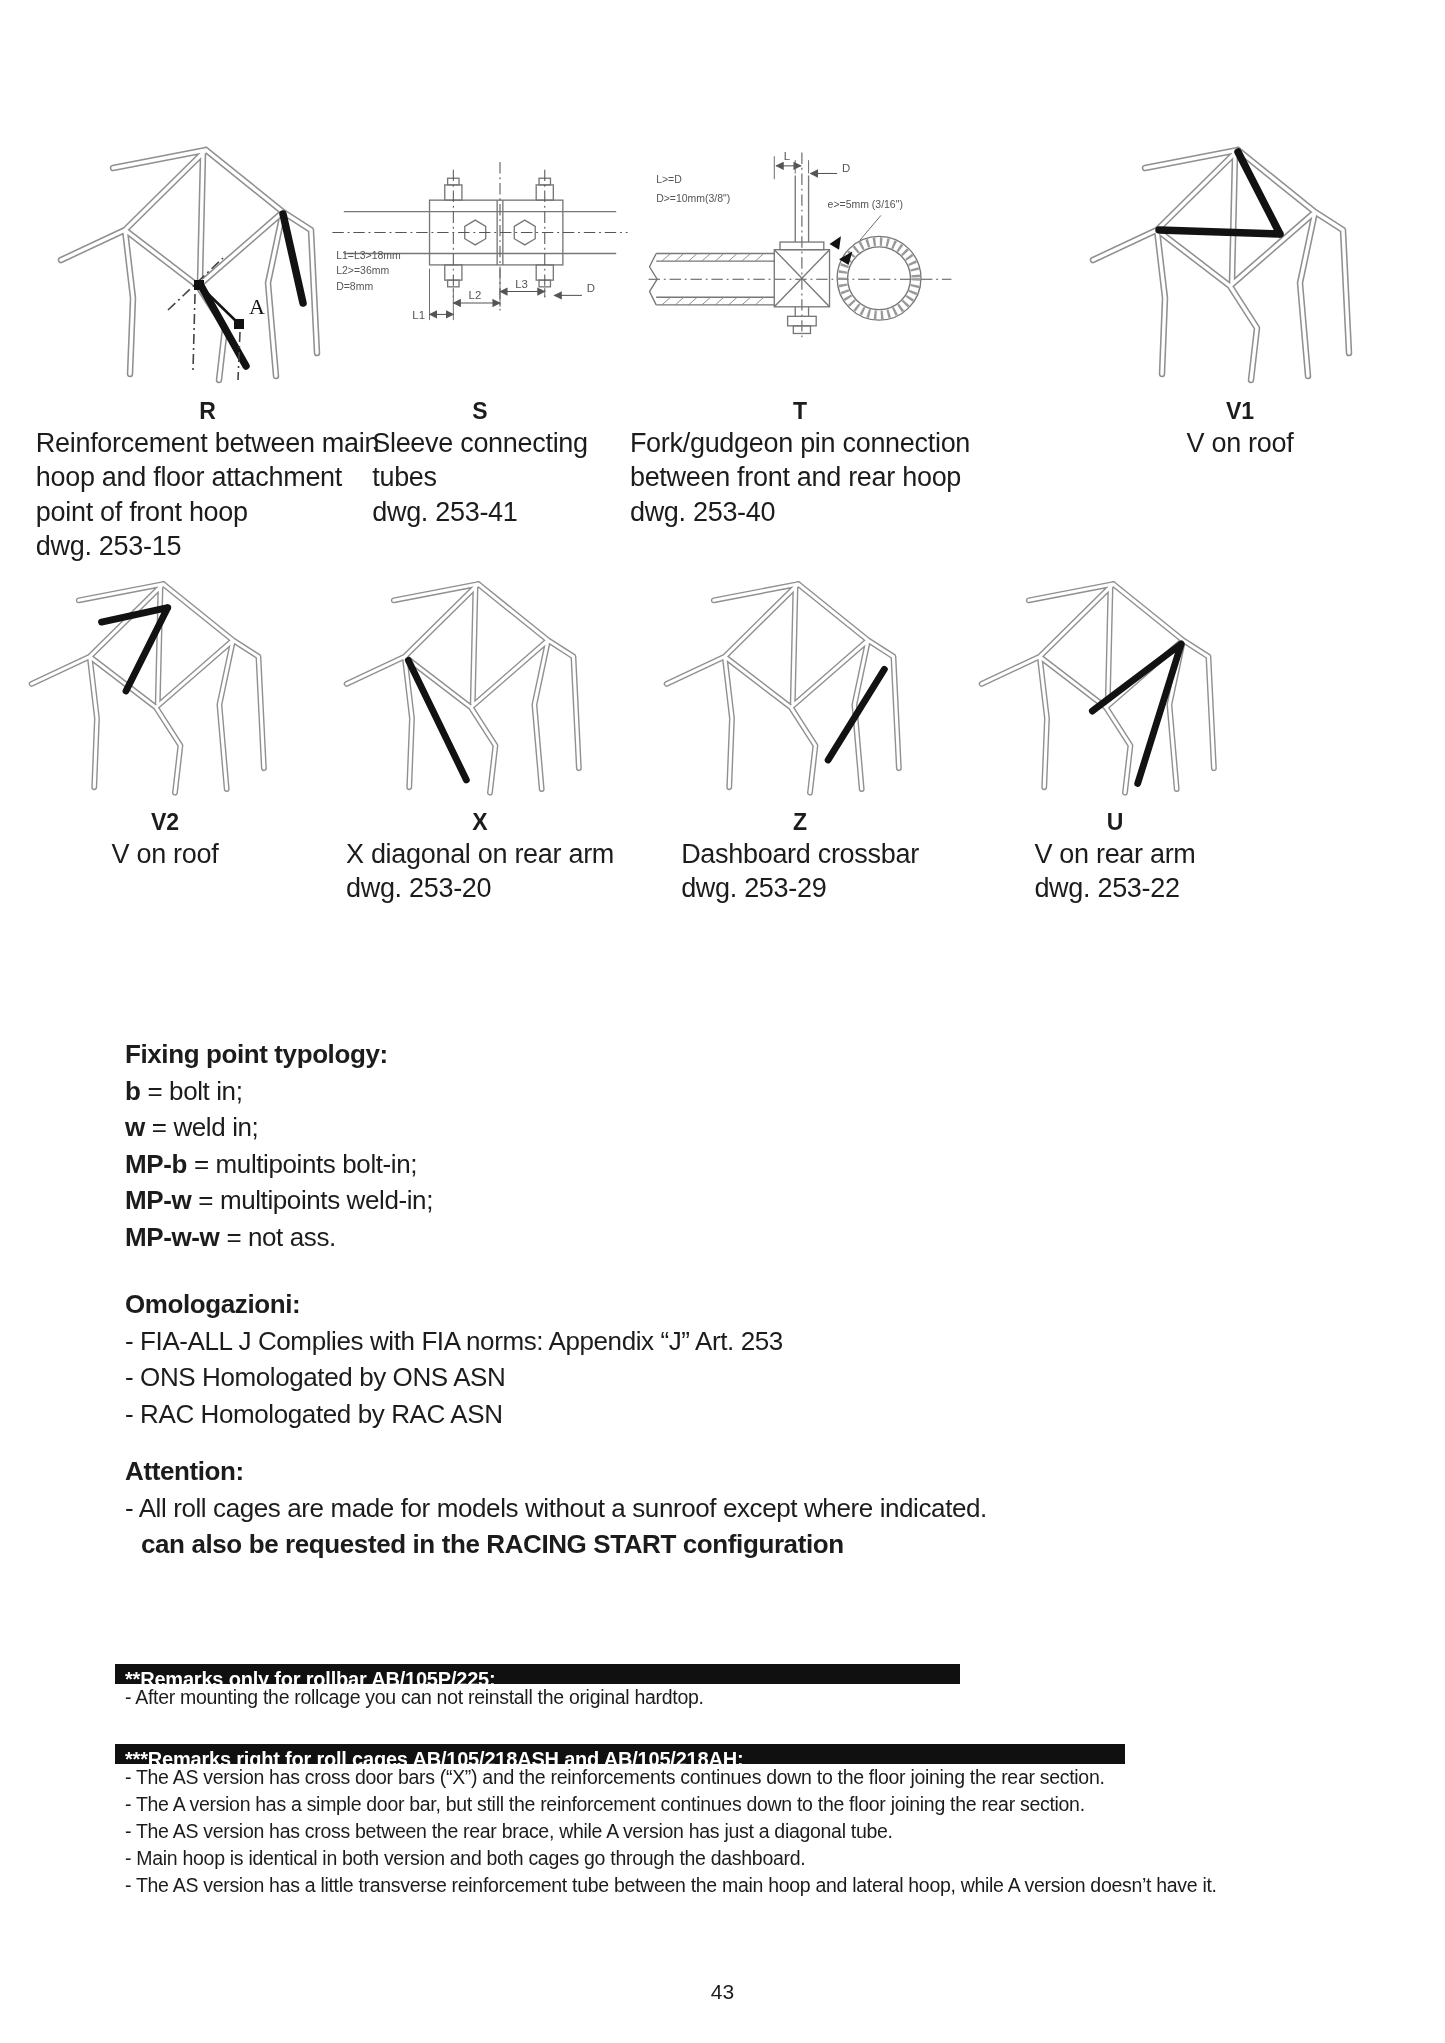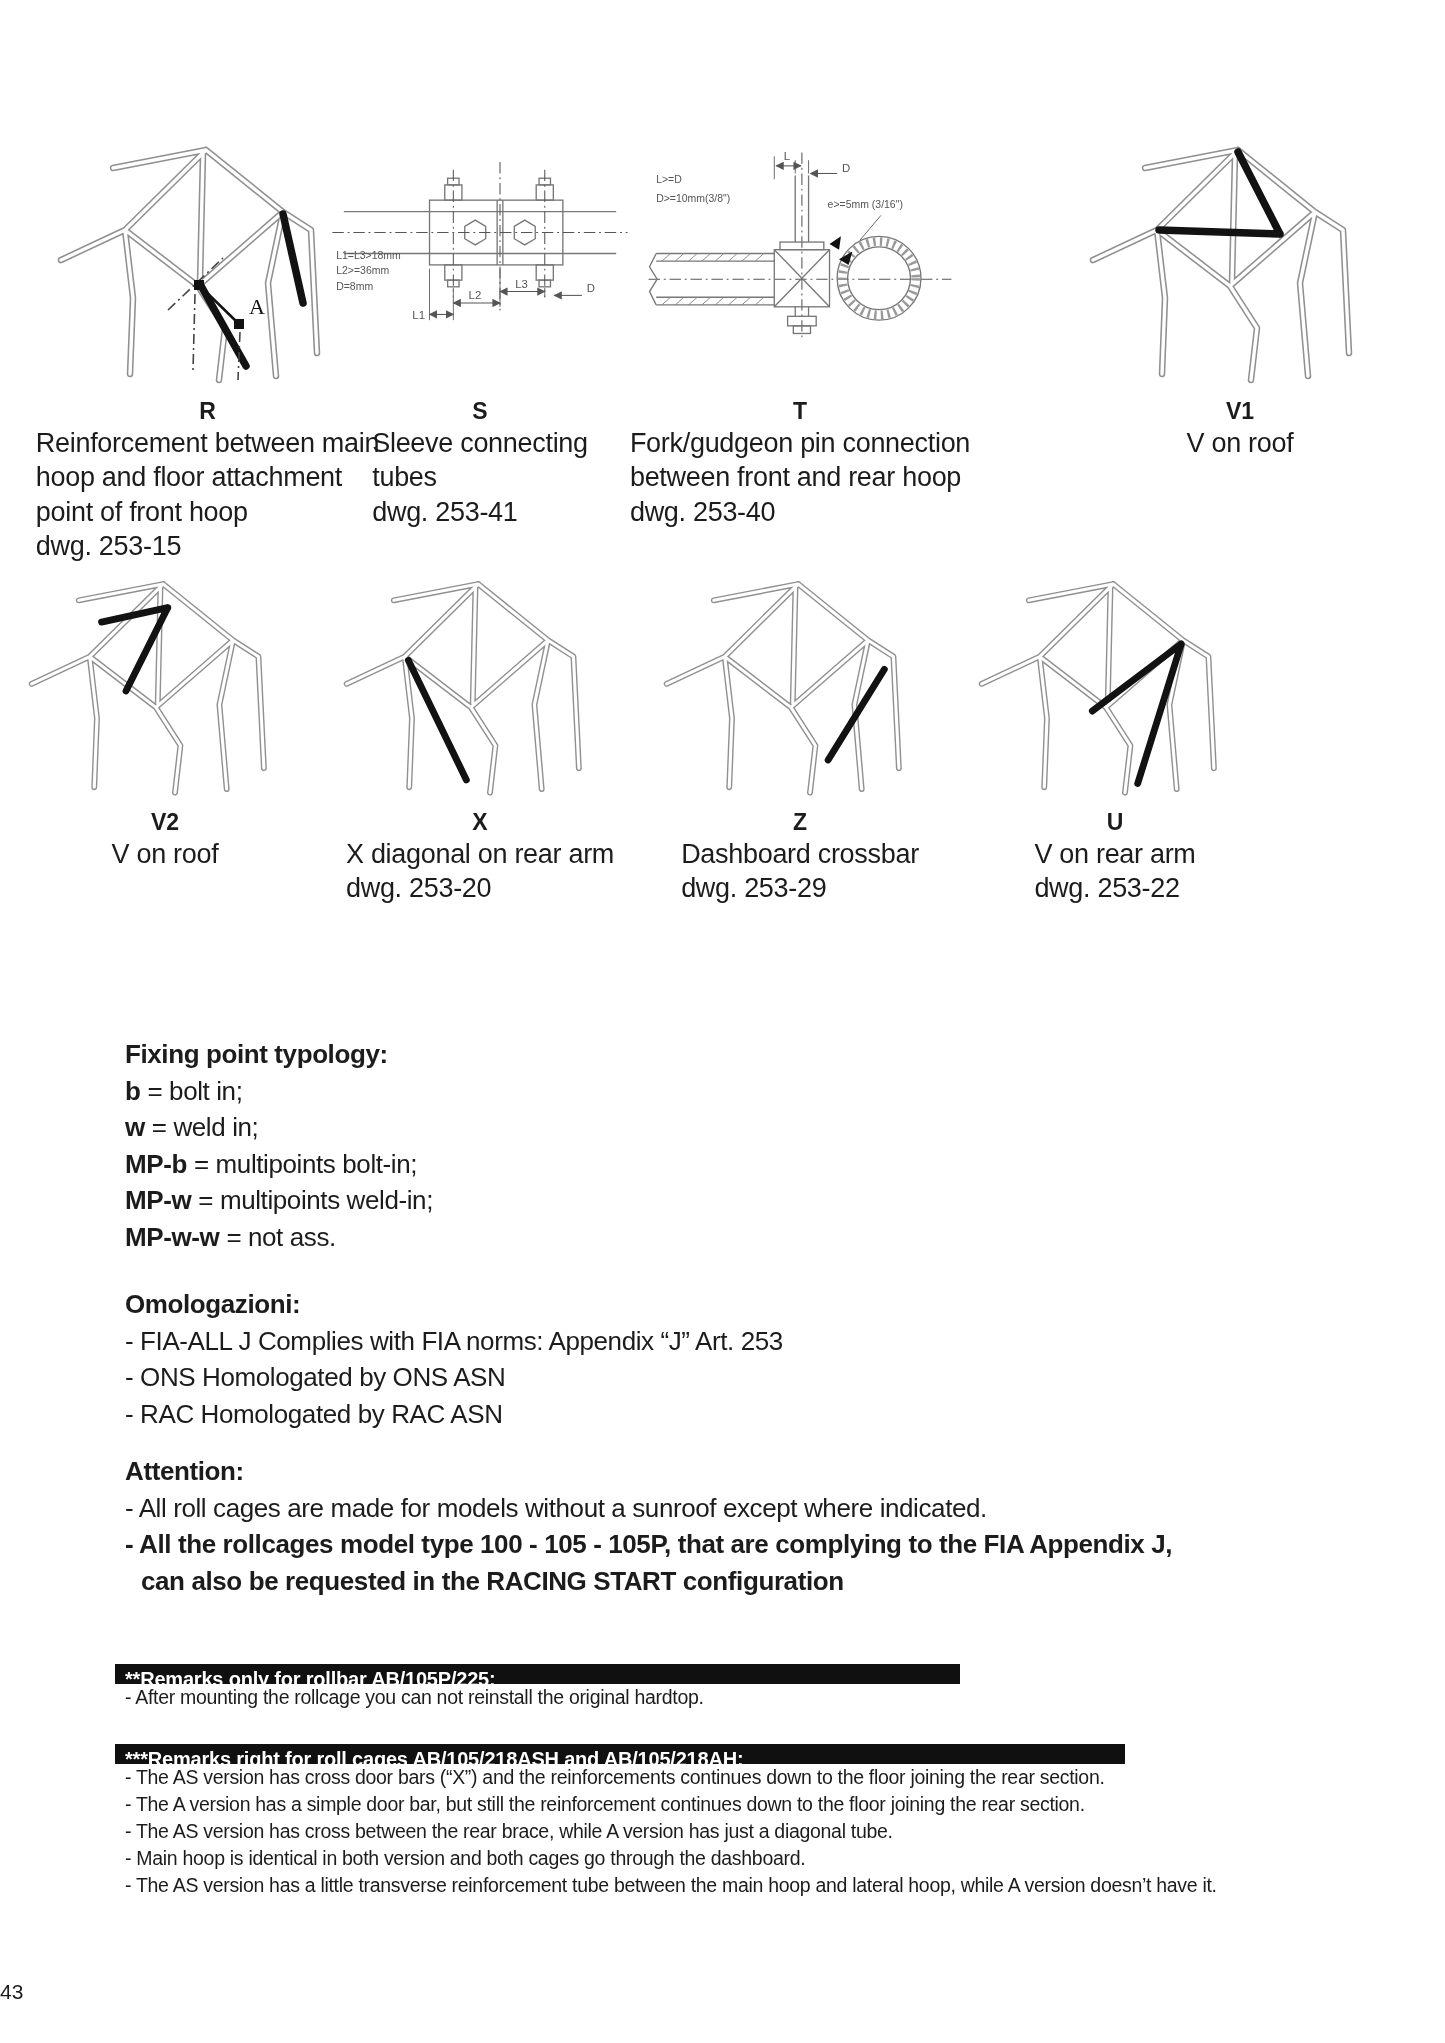--- a/index.html
+++ b/index.html
@@ -36,21 +36,21 @@
   .txt .line b{margin-right:7px;}
   .txt .line.bold{font-weight:bold;}
   .txt .line.indent{padding-left:16px;}
   
   .remarks{position:absolute;left:115px;width:1280px;}
   .bar{background:#101010;color:#ffffff;font-weight:bold;font-size:20px;height:20px;line-height:31px;
        padding:0 10px;box-sizing:border-box;letter-spacing:-0.2px;}
   .ritem{font-size:19.5px;line-height:27px;letter-spacing:-0.3px;padding-left:10px;}
   .ritem.first{}
   
-  .pageno{position:absolute;top:1980px;left:0;right:0;font-size:21px;}
+  .pageno{position:absolute;top:1980px;left:0;right:0;text-align:center;font-size:21px;}
 </style>
 </head>
 <body>
 
 <svg width="0" height="0" style="position:absolute" aria-hidden="true">
   <defs>
     <path id="cage-skel" d="M70,50 L163,32 M163,32 L82,112 L155,168 L240,94 L163,32 M160,36 L157,164 M82,112 L18,142 M82,112 L90,180 L87,256 M155,168 L182,210 L176,262 M240,94 L268,112 L274,235 M240,94 L225,165 L233,258"></path>
     <marker id="arr" viewBox="0 0 10 10" refX="9" refY="5" markerWidth="8" markerHeight="8" orient="auto-start-reverse">
       <path d="M0,0 L10,5 L0,10 z" fill="#555"></path>
     </marker>
@@ -249,21 +249,20 @@
 <section class="txt" style="top:1286px">
   <h3>Omologazioni:</h3>
   <div class="line">- FIA-ALL J Complies with FIA norms: Appendix “J” Art. 253</div>
   <div class="line">- ONS Homologated by ONS ASN</div>
   <div class="line">- RAC Homologated by RAC ASN</div>
 </section>
 
 <section class="txt" style="top:1453px">
   <h3>Attention:</h3>
   <div class="line">- All roll cages are made for models without a sunroof except where indicated.</div>
-  <div class="line bold">- All the rollcages model type 100 - 105 - 105P, that are complying to the FIA Appendix J,</div>
   <div class="line bold indent">can also be requested in the RACING START configuration</div>
 </section>
 
 <section class="remarks" style="top:1664px">
   <div class="bar" style="width:845px">**Remarks only for rollbar AB/105P/225:</div>
   <div class="ritem first">- After mounting the rollcage you can not reinstall the original hardtop.</div>
 </section>
 
 <section class="remarks" style="top:1744px">
   <div class="bar" style="width:1010px">***Remarks right for roll cages AB/105/218ASH and AB/105/218AH:</div>

